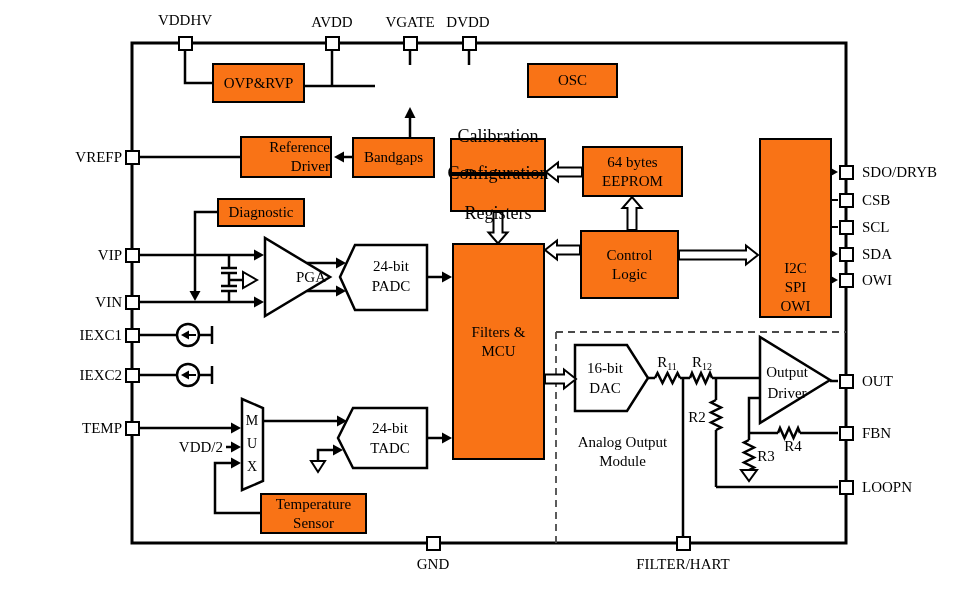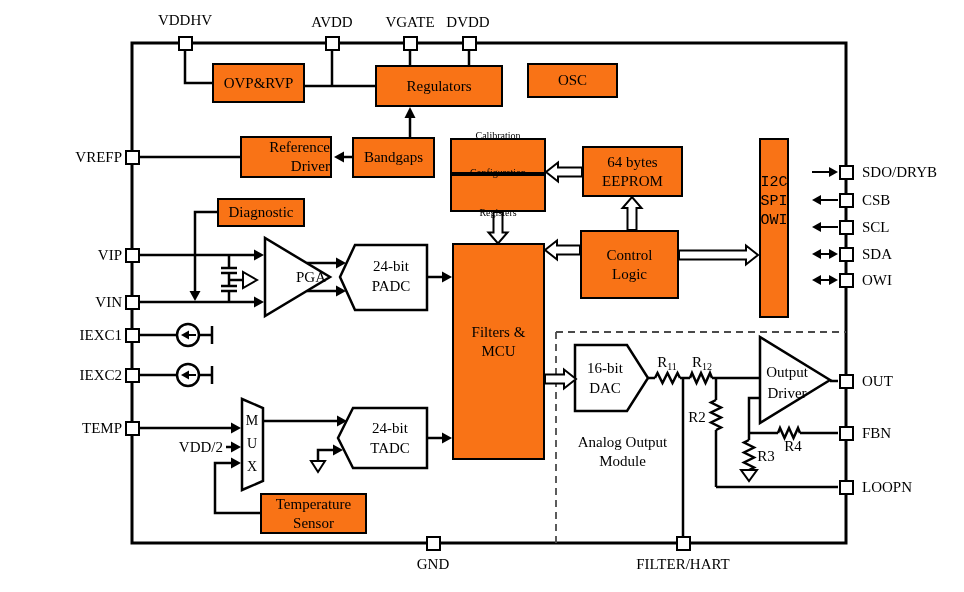--- a/index.html
+++ b/index.html
@@ -6,21 +6,21 @@
   #stage{
     position:relative;width:964px;height:592px;background:#ffffff;overflow:hidden;
     font-family:"Liberation Serif","DejaVu Serif",serif;color:#000;
   }
   #wires{position:absolute;left:0;top:0;z-index:1;}
   .box{
     position:absolute;border:2.5px solid #000;background:#f97316;box-sizing:border-box;
     display:flex;flex-direction:column;align-items:center;justify-content:center;
     font-size:15px;line-height:19px;text-align:center;z-index:2;
   }
-  .box.small{font-size:10px;line-height:16px;gap:24px;}
+  .box.small{font-size:18px;line-height:16px;gap:24px;}
   .lbl{position:absolute;font-size:15px;line-height:18px;white-space:nowrap;z-index:4;}
   .lbl.center{transform:translateX(-50%);text-align:center;}
   .lbl.right{transform:translateX(-100%);text-align:right;}
   .shape-text{
     position:absolute;display:flex;flex-direction:column;align-items:center;justify-content:center;
     font-size:15px;line-height:20px;text-align:center;z-index:3;white-space:nowrap;
   }
   .pin{
     position:absolute;width:15px;height:15px;border:2.5px solid #000;background:#fff;
     box-sizing:border-box;z-index:5;margin-left:-7.5px;margin-top:-7.5px;
@@ -167,23 +167,20 @@
       <path d="M627.5,230 L627.5,208 L622.5,208 L632,197 L641.5,208 L636.5,208 L636.5,230 Z"></path>
       <path d="M580,245.5 L557,245.5 L557,240.5 L545,250 L557,259.5 L557,254.5 L580,254.5 Z"></path>
       <path d="M679,250.5 L746,250.5 L746,245.5 L758,255 L746,264.5 L746,259.5 L679,259.5 Z"></path>
       <path d="M545,374.5 L564,374.5 L564,369.5 L576,379 L564,388.5 L564,383.5 L545,383.5 Z"></path>
     </g>
   </svg>
 
   <div class="box" style="left:212px;top:63px;width:93px;height:40px;">
     <div>OVP&amp;RVP</div>
   </div>
-  <div class="box" style="left:375px;top:65px;width:128px;height:42px;">
-    <div>Regulators</div>
-  </div>
   <div class="box" style="left:527px;top:63px;width:91px;height:35px;">
     <div>OSC</div>
   </div>
   <div class="box" style="left:240px;top:136px;width:92px;height:42px;align-items:flex-end;">
     <div>Reference</div>
     <div>Driver</div>
   </div>
   <div class="box" style="left:352px;top:137px;width:83px;height:41px;">
     <div>Bandgaps</div>
   </div>
@@ -192,21 +189,21 @@
     <div>Registers</div>
   </div>
   <div class="box small" style="left:450px;top:174px;width:96px;height:38px;">
     <div>Configuration</div>
     <div>Registers</div>
   </div>
   <div class="box" style="left:582px;top:146px;width:101px;height:51px;">
     <div>64 bytes</div>
     <div>EEPROM</div>
   </div>
-  <div class="box" style="left:759px;top:138px;width:30px;height:180px;justify-content:flex-start;padding-top:33px;font-family:Liberation Mono, monospace;">
+  <div class="box" style="left:759px;top:138px;width:73px;height:180px;justify-content:flex-end;padding-top:33px;">
     <div>I2C</div>
     <div>SPI</div>
     <div>OWI</div>
   </div>
   <div class="box" style="left:217px;top:198px;width:88px;height:29px;">
     <div>Diagnostic</div>
   </div>
   <div class="box" style="left:452px;top:243px;width:93px;height:217px;padding-bottom:20px;">
     <div>Filters &amp;</div>
     <div>MCU</div>

